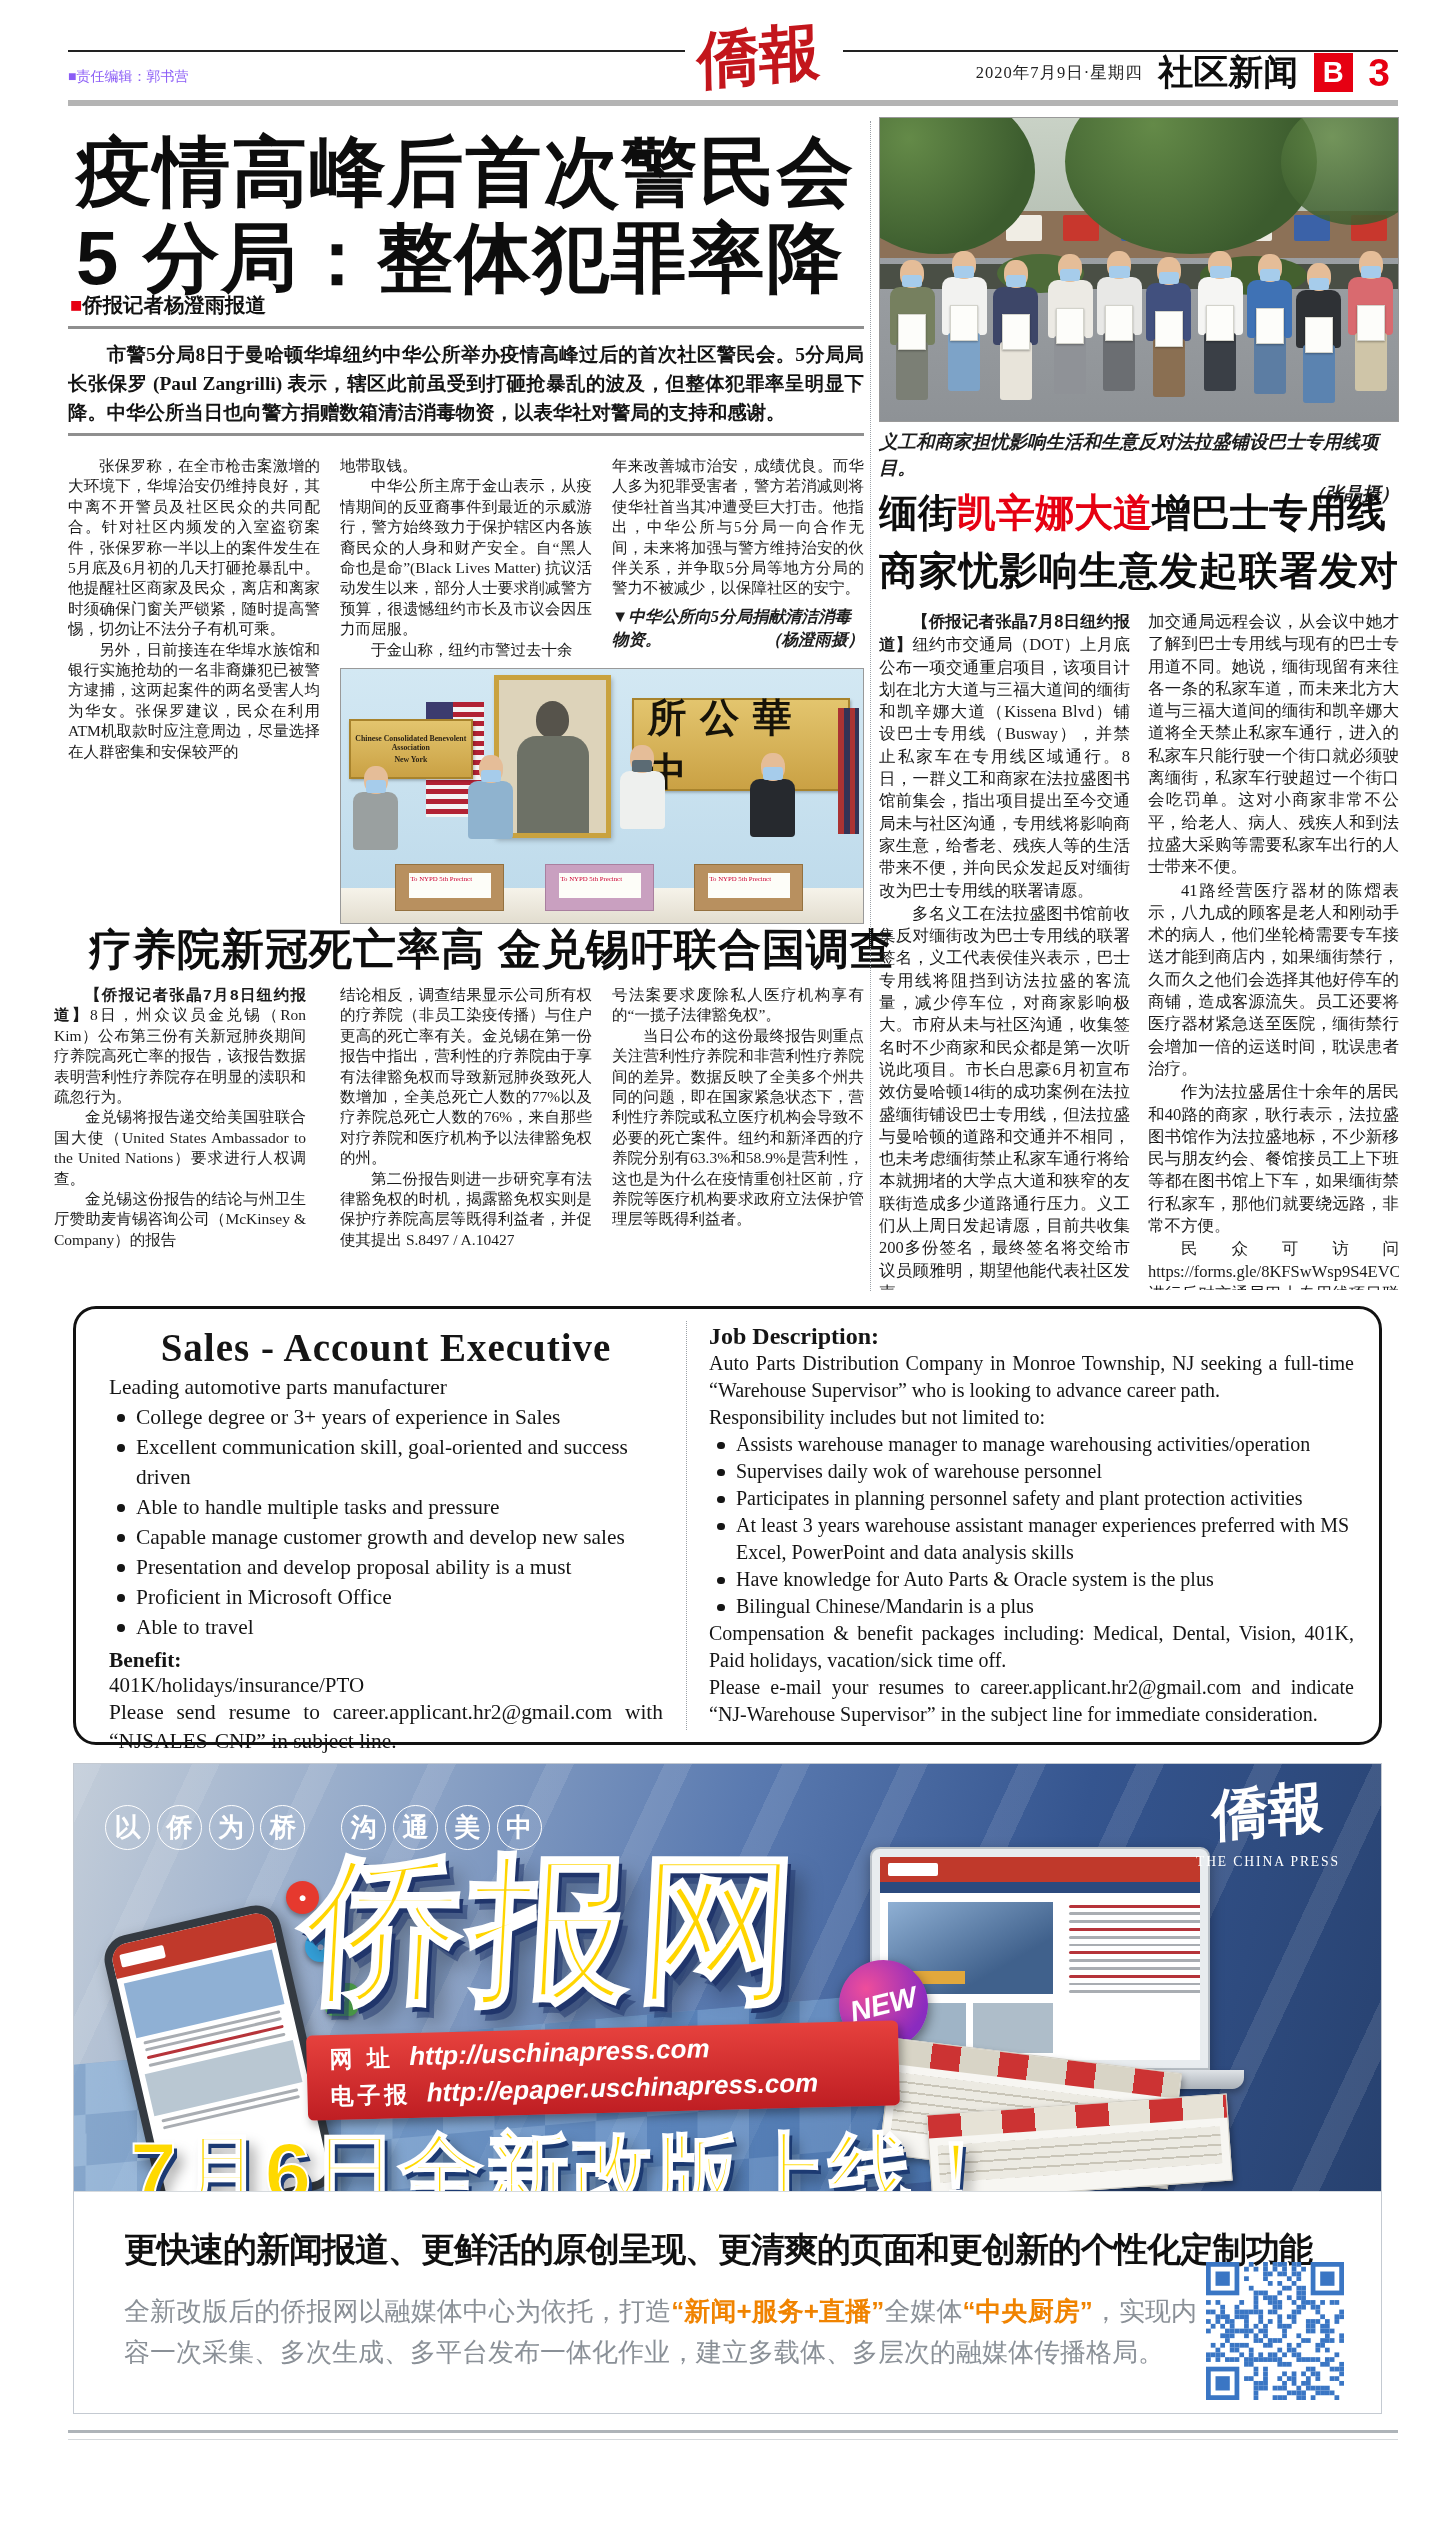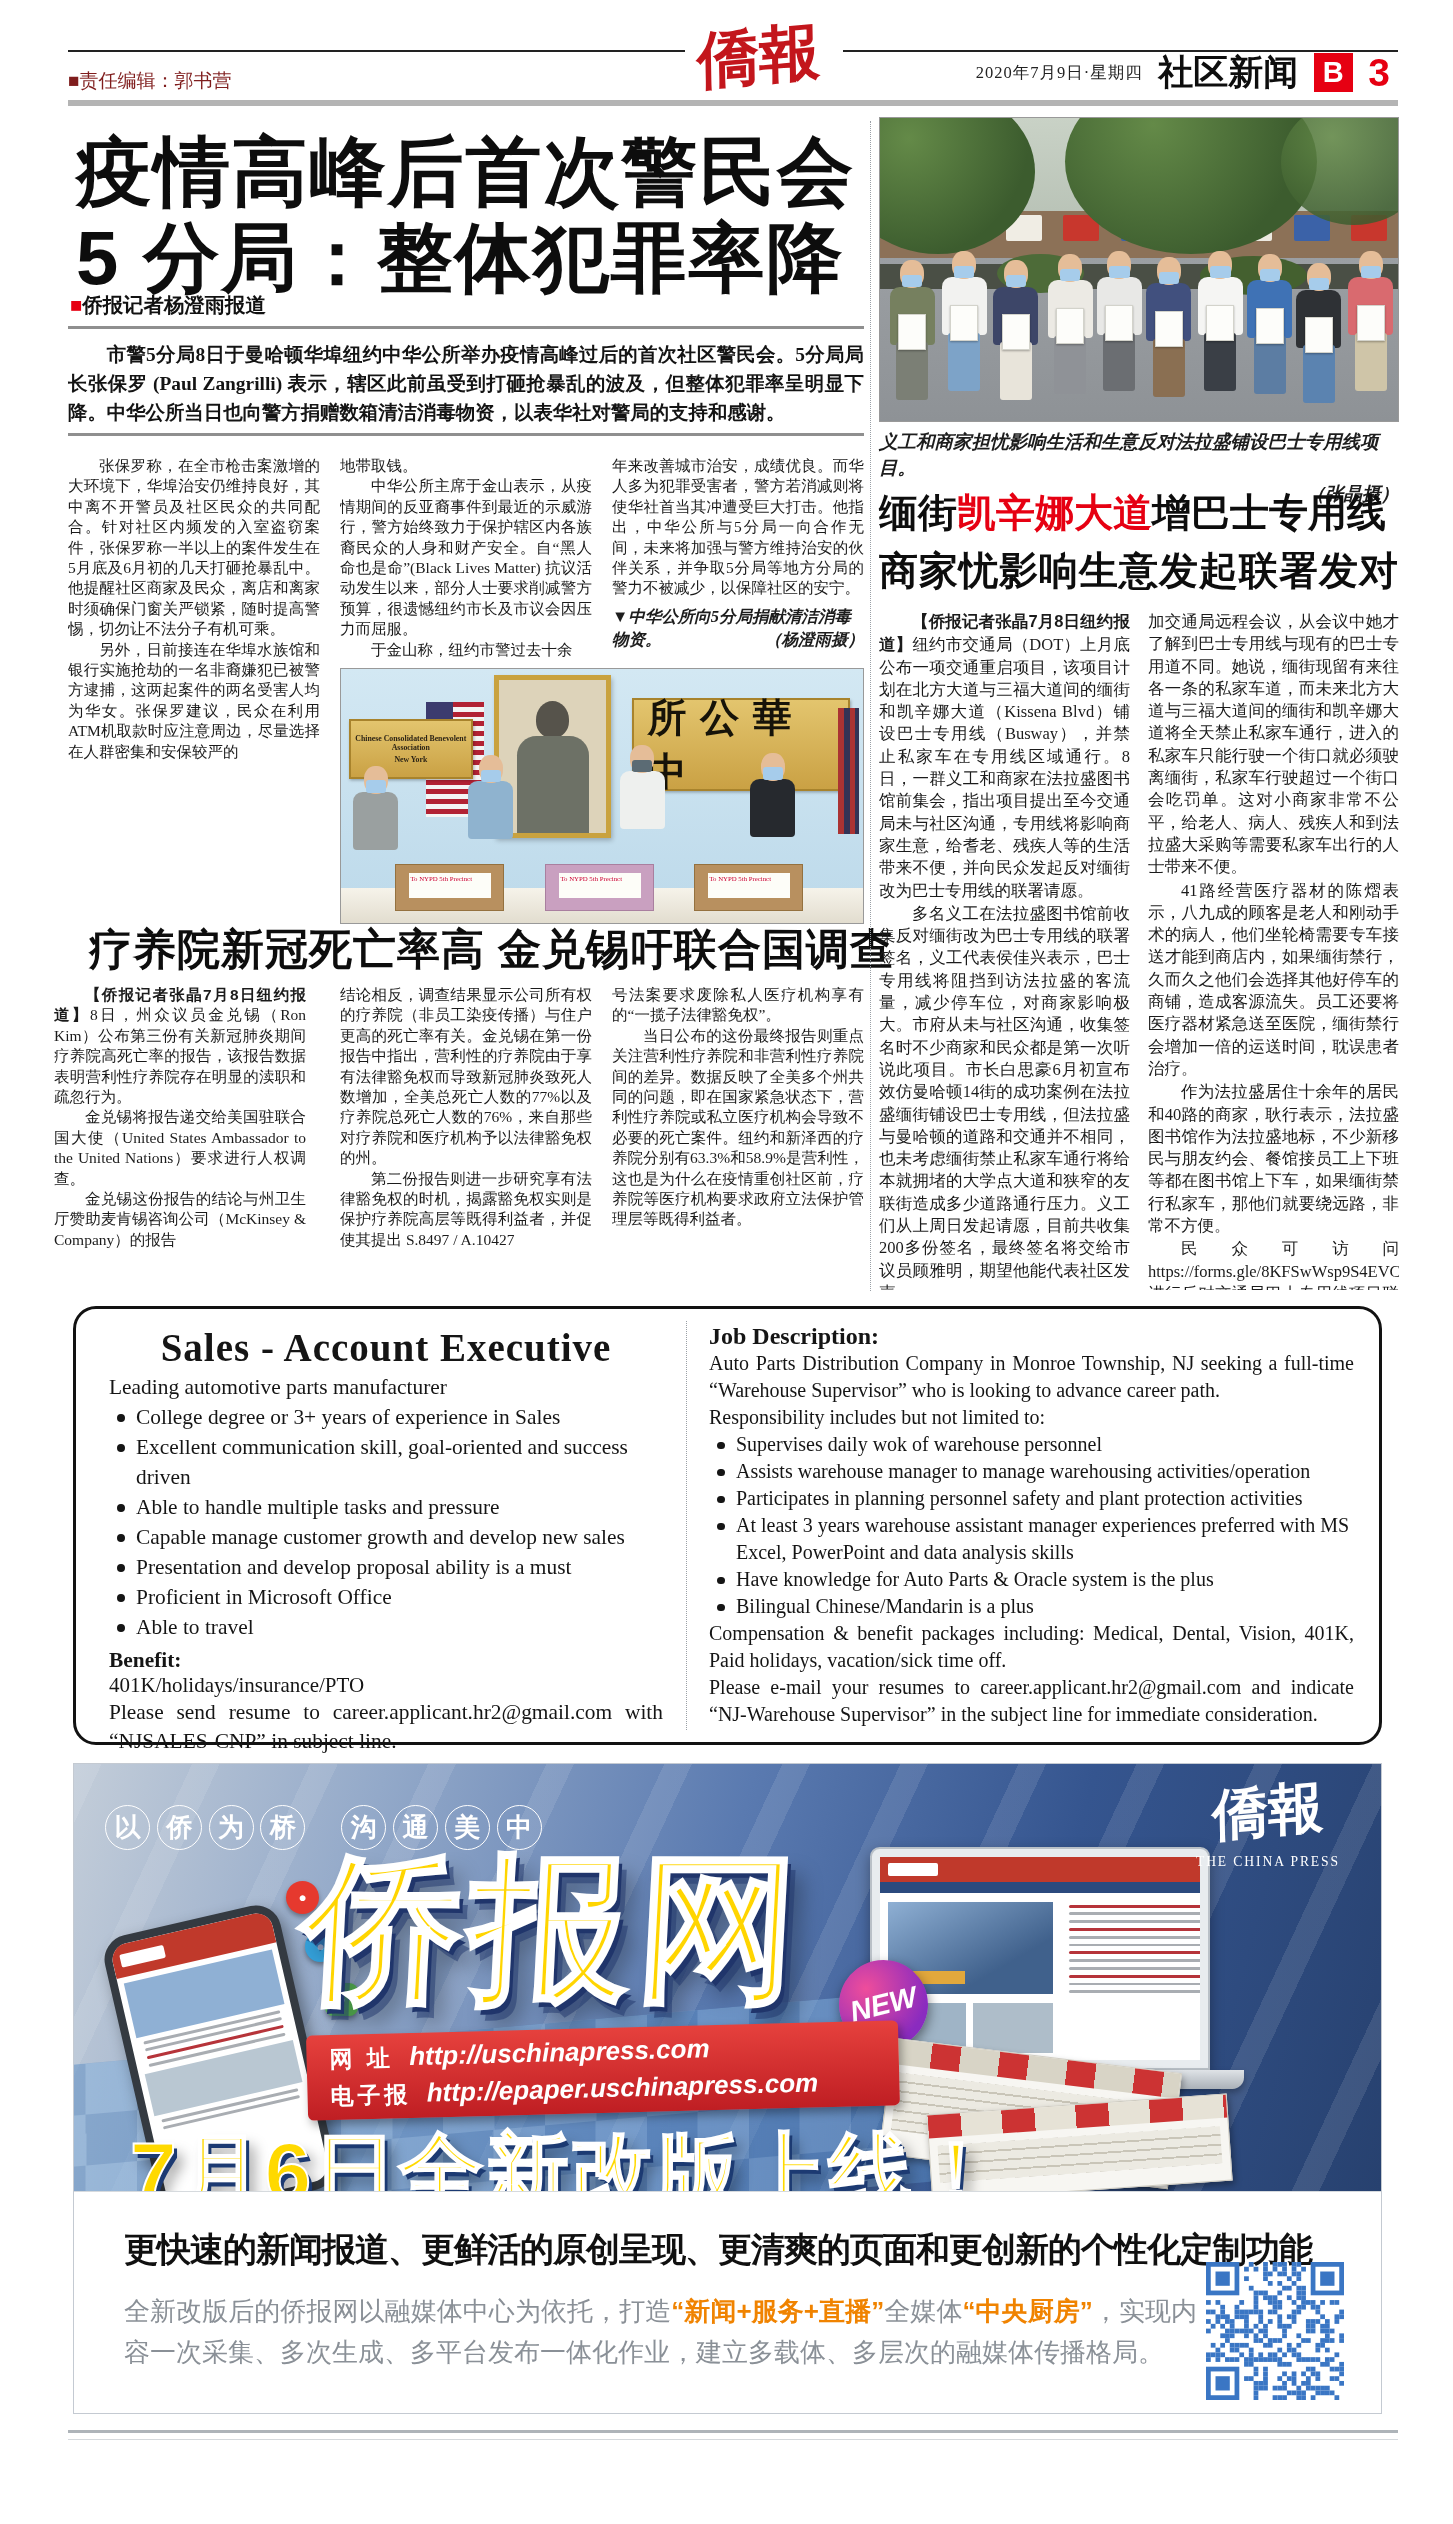--- a/index.html
+++ b/index.html
@@ -67,21 +67,21 @@
 .pf-orange{color:#f08300;font-weight:700}
 .vdot{border-left:1.9px dotted #9aa0a6}
 </style>
 </head>
 <body>
 
 <div class="page">
 
   <div class="abs rule" style="left:68px;top:50px;width:617px;height:1.9px;background:#222"></div>
   <div class="abs rule" style="left:843px;top:50px;width:555px;height:1.9px;background:#222"></div>
-  <div class="abs sans" style="left:68px;top:68px;font-size:19px;color:#7f1d1d">■责任编辑：郭书营</div>
+  <div class="abs sans" style="left:68px;top:68px;font-size:14px;color:#8b5cf6">■责任编辑：郭书营</div>
   <div class="abs" style="left:697px;top:13.6px">
     <span class="logo-red" style="font-size:62px">僑報</span>
   </div>
   <div class="abs" style="right:64px;top:49px;display:flex;align-items:center;gap:15.5px">
     <span style="font-size:16.5px;color:#222;letter-spacing:1px">2020年7月9日·星期四</span>
     <span class="hl" style="font-size:35px">社区新闻</span>
     <span class="edition-box" style="width:39px;height:39px;font-size:29px;font-family:'Liberation Sans',sans-serif">B</span>
     <span style="color:#e60012;font-size:39px;font-weight:700;font-family:'Liberation Sans',sans-serif">3</span>
   </div>
   <div class="abs graybar" style="left:68px;top:100px;width:1330px;height:5.8px"></div>
@@ -322,22 +322,22 @@
         </ul>
       <div style="font-size:21.4px;font-weight:700;margin-top:5.8px">Benefit:</div>
       <div style="font-size:21px">401K/holidays/insurance/PTO</div>
       <div style="font-size:21.4px;line-height:29px;text-align:justify">Please send resume to career.applicant.hr2@gmail.com with “NJSALES-CNP” in subject line.</div>
     </div>
     <div class="abs job-serif" style="left:633px;top:13.6px;width:645px">
       <div style="font-size:24px;font-weight:700">Job Description:</div>
       <div style="font-size:20px;line-height:27px;text-align:justify">Auto Parts Distribution Company in Monroe Township, NJ seeking a full-time “Warehouse Supervisor” who is looking to advance career path.</div>
       <div style="font-size:20px;line-height:27px">Responsibility includes but not limited to:</div>
       <ul class="job-ul" style="font-size:20px;line-height:27px">
+          <li>Assists warehouse manager to manage warehousing activities/operation</li>
           <li>Supervises daily wok of warehouse personnel</li>
-          <li>Assists warehouse manager to manage warehousing activities/operation</li>
           <li>Participates in planning personnel safety and plant protection activities</li>
           <li>At least 3 years warehouse assistant manager experiences preferred with MS Excel, PowerPoint and data analysis skills</li>
           <li>Have knowledge for Auto Parts &amp; Oracle system is the plus</li>
           <li>Bilingual Chinese/Mandarin is a plus</li>
         </ul>
       <div style="font-size:20px;line-height:27px;text-align:justify">Compensation &amp; benefit packages including: Medical, Dental, Vision, 401K, Paid holidays, vacation/sick time off.</div>
       <div style="font-size:20px;line-height:27px;text-align:justify">Please e-mail your resumes to career.applicant.hr2@gmail.com and indicate “NJ-Warehouse Supervisor” in the subject line for immediate consideration.</div>
     </div>
   </div>
 

